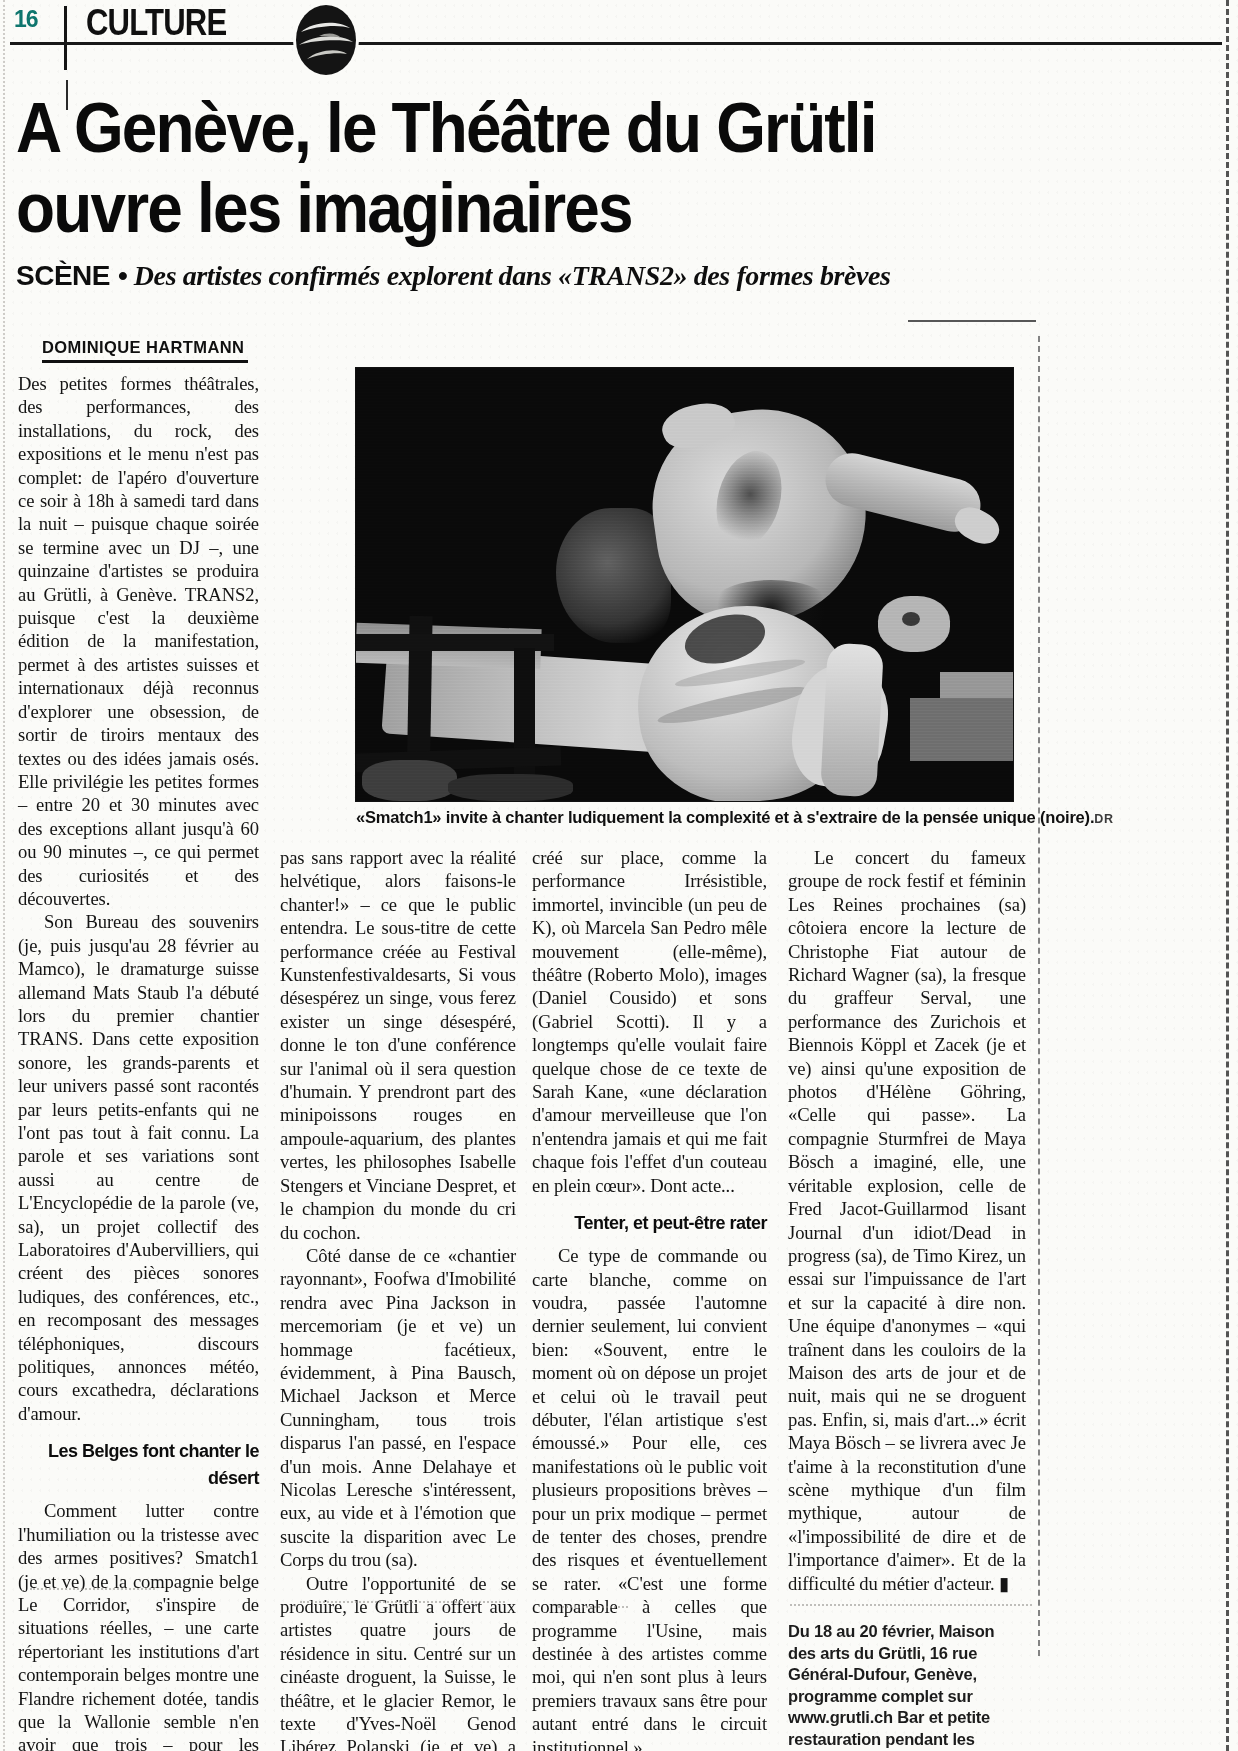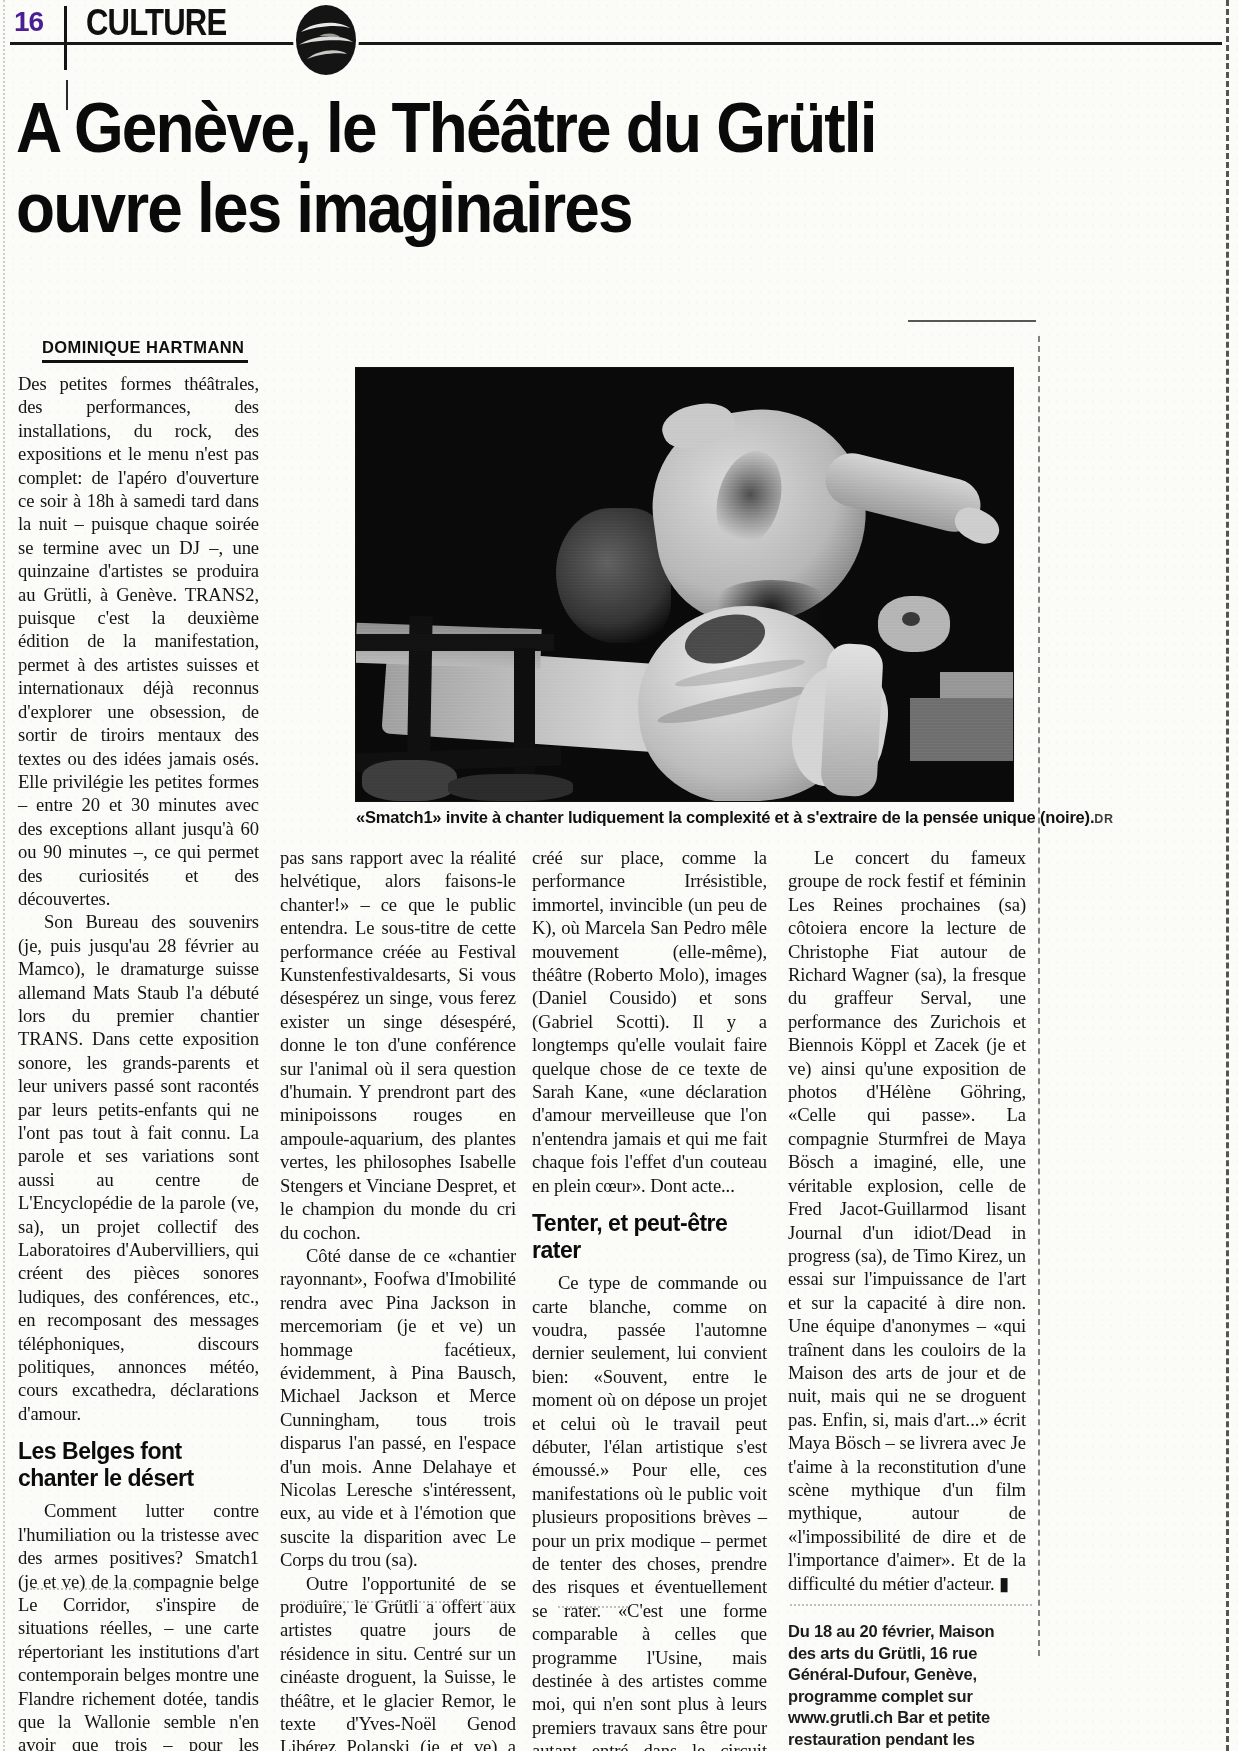--- a/index.html
+++ b/index.html
@@ -10,21 +10,21 @@
     background-image:radial-gradient(rgba(0,0,0,0.025) 1px, transparent 1px);
     background-size:9px 11px;
     font-family:"Liberation Serif", serif;
     color:#161616;
     -webkit-font-smoothing:antialiased;
   }
   .abs{position:absolute;}
 
   
   .pagenum{left:14px;top:6px;font-family:"Liberation Sans",sans-serif;font-weight:bold;
-    font-size:28px;letter-spacing:-1px;color:#4c1d95;}
+    font-size:23px;letter-spacing:-1px;color:#0f766e;}
   .secbar{left:64px;top:6px;width:3px;height:64px;background:#141414;}
   .secbar2{left:66px;top:80px;width:2px;height:30px;background:#2a2a2a;}
   .section{left:86px;top:2px;font-family:"Liberation Sans",sans-serif;font-weight:bold;
     font-size:37px;letter-spacing:-1px;color:#101010;transform:scaleX(.84);transform-origin:left top;}
   .toprule{left:10px;top:42px;width:1212px;height:3px;background:#181818;}
   .globe{left:293px;top:2px;}
 
   
   .headline{left:16px;top:88px;width:1160px;font-family:"Liberation Sans",sans-serif;
     font-weight:bold;font-size:71px;line-height:80px;letter-spacing:-2px;color:#0a0a0a;
@@ -39,22 +39,22 @@
   .byline{left:18px;top:338px;font-family:"Liberation Sans",sans-serif;font-weight:bold;
     font-size:16.5px;letter-spacing:.4px;color:#101010;border-bottom:3.5px solid #101010;
     padding:0 4px 3px 0;margin-left:24px;}
 
   
   .col{line-height:23.4px;}
   .bp{margin:0;font-size:18.6px;line-height:23.4px;text-align:justify;color:#141414;
     letter-spacing:-0.1px;}
   .bp.ind{text-indent:26px;}
   .it{}
-  .colsub{font-family:"Liberation Sans",sans-serif;font-weight:bold;font-size:23px;
-    line-height:27px;letter-spacing:-0.5px;color:#0c0c0c;margin:13px 0 7px 0;}
+  .colsub{font-family:"Liberation Sans",sans-serif;font-weight:bold;font-size:18px;
+    line-height:27px;letter-spacing:-0.5px;color:#0c0c0c;margin:13px 0 7px 0;text-align:right;}
   .col1{left:18px;top:372px;width:241px;}
   .col2{left:280px;top:846px;width:236px;}
   .col3{left:532px;top:846px;width:235px;}
   .col4{left:788px;top:846px;width:238px;}
 
   .note{font-family:"Liberation Sans",sans-serif;font-weight:bold;font-size:16.5px;
     line-height:21.5px;color:#1c1c1c;letter-spacing:-0.2px;margin:0;text-align:left;}
   .notes{margin-top:26px;}
 
   
@@ -93,20 +93,23 @@
     <path d="M26,34 C34,30 44,31 48,36 C42,34 32,34 26,34 Z" fill="#9a9a96"></path>
   </svg>
 </div>
 
 <h1 class="abs headline" style="margin:0;">
   <div>A Genève, le Théâtre du Grütli</div>
   <div>ouvre les imaginaires</div>
 </h1>
 
 <div class="abs standfirst">
+  <div>
+    <span class="kicker">SCÈNE</span><span class="sfbullet">•</span><span class="sfline">Des artistes confirmés explorent dans «TRANS2» des formes brèves</span>
+  </div>
 </div>
 
 <div class="abs sfline-art"></div>
 
 <div class="abs byline">DOMINIQUE HARTMANN</div>
 
 <div class="abs col col1">
   <p class="bp"><span>Des petites formes théâtrales, des performances, des installations, du rock, des expositions et le menu n'est pas complet: de l'apéro d'ouverture ce soir à 18h à samedi tard dans la nuit – puisque chaque soirée se termine avec un DJ –, une quinzaine d'artistes se produira au Grütli, à Genève. </span><span class="it">TRANS2</span><span>, puisque c'est la deuxième édition de la manifestation, permet à des artistes suisses et internationaux déjà reconnus d'explorer une obsession, de sortir de tiroirs mentaux des textes ou des idées jamais osés. Elle privilégie les petites formes – entre 20 et 30 minutes avec des exceptions allant jusqu'à 60 ou 90 minutes –, ce qui permet des curiosités et des découvertes.</span></p>
   <p class="bp ind"><span>Son </span><span class="it">Bureau des souvenirs</span><span> (je, puis jusqu'au 28 février au Mamco), le dramaturge suisse allemand Mats Staub l'a débuté lors du premier chantier </span><span class="it">TRANS</span><span>. Dans cette exposition sonore, les grands-parents et leur univers passé sont racontés par leurs petits-enfants qui ne l'ont pas tout à fait connu. La parole et ses variations sont aussi au centre de </span><span class="it">L'Encyclopédie de la parole</span><span> (ve, sa), un projet collectif des Laboratoires d'Aubervilliers, qui créent des pièces sonores ludiques, des conférences, etc., en recomposant des messages téléphoniques, discours politiques, annonces météo, cours excathedra, déclarations d'amour.</span></p>
   <h3 class="colsub">Les Belges font chanter le désert</h3>

